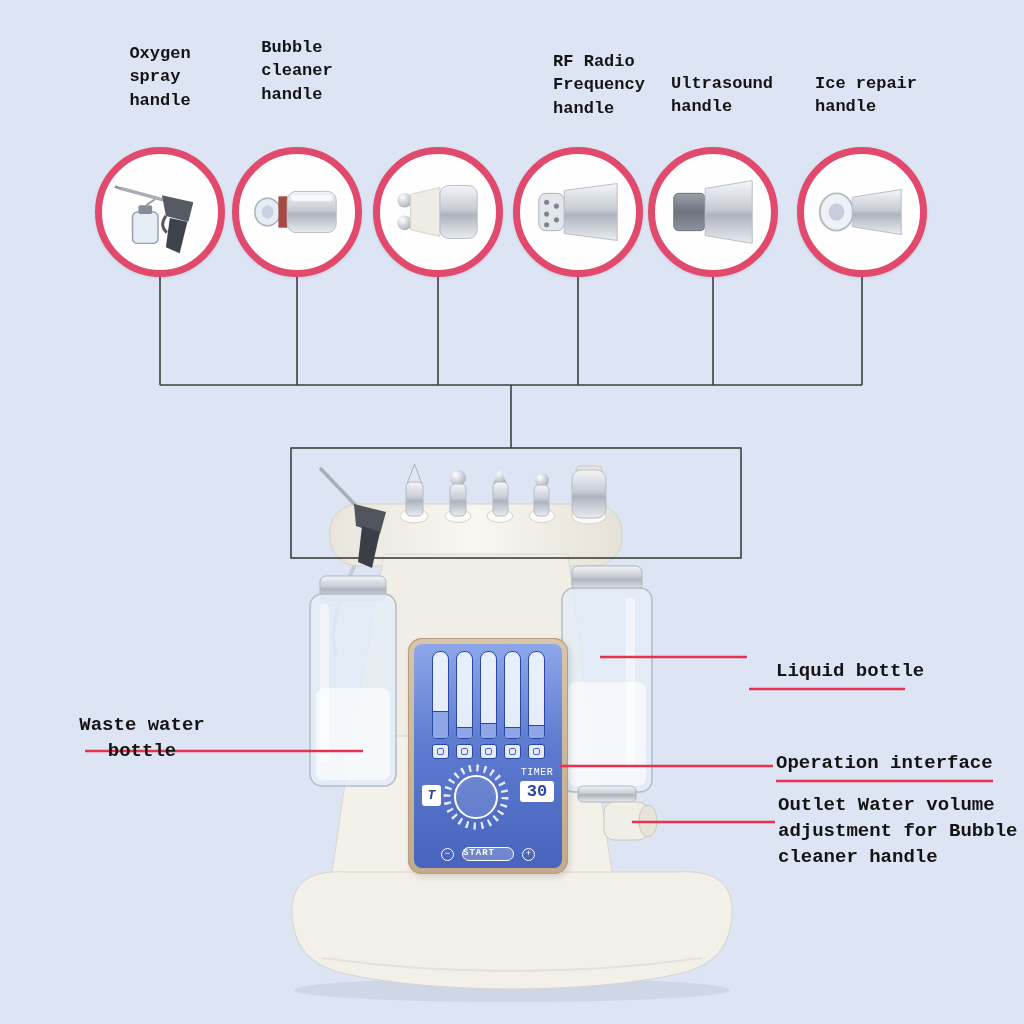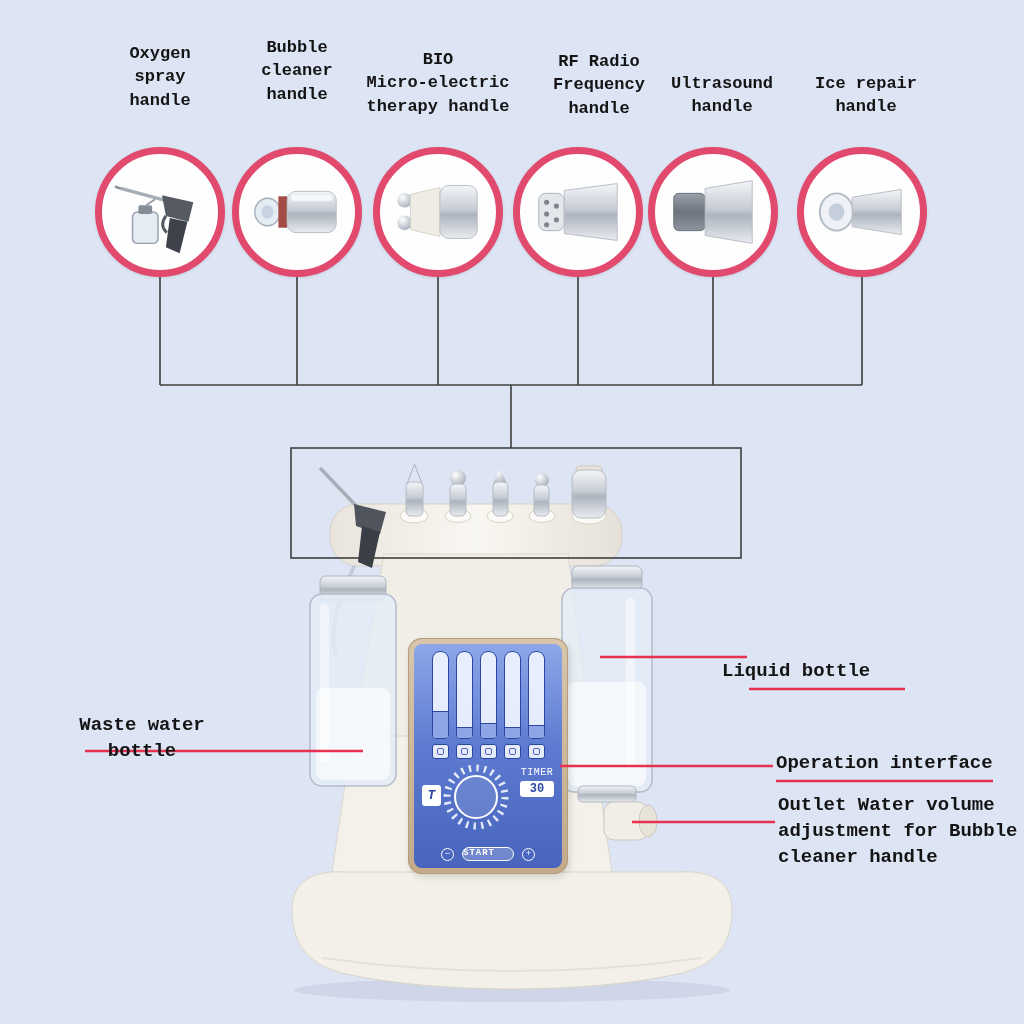--- a/index.html
+++ b/index.html
@@ -7,21 +7,21 @@
     width:1024px; height:1024px; overflow:hidden;
     background: var(--background, #dde5f4);
     font-family: "Liberation Mono", "DejaVu Sans Mono", monospace;
     position:relative;
   }
   .stage { position:absolute; inset:0; width:1024px; height:1024px; }
 
   
   .handle-label {
     position:absolute; transform:translateX(-50%);
-    text-align:center; font-size:17px; font-weight:700;
+    text-align:left; font-size:17px; font-weight:700;
     color: var(--label-text, #141414);
     white-space:pre-line; line-height:1.38; z-index:8;
   }
   
   .handle-circle {
     position:absolute; width:116px; height:116px; border-radius:50%;
     transform:translateX(-50%);
     border:7px solid var(--circle-ring, #e14a6d);
     background:#fefefe;
     display:flex; align-items:center; justify-content:center;
@@ -69,21 +69,21 @@
   .micon b { position:absolute; inset:3px 4px; border:1px solid #4a67c0; border-radius:2px; }
   .dial-zone { position:relative; flex:1; }
   .dial { position:absolute; left:18px; top:2px; }
   .t-chip {
     position:absolute; left:0; top:26px; width:19px; height:21px; background:#fff;
     border-radius:3px; color:#2a47a3; font-weight:700; font-style:italic; font-size:13px;
     display:flex; align-items:center; justify-content:center;
   }
   .timer { position:absolute; right:0; top:8px; width:34px; text-align:center; }
   .timer-label { font-size:10px; color:#fff; letter-spacing:.5px; }
-  .timer-value { margin-top:3px; background:#fff; color:#2a47a3; font-weight:700; font-size:12px; border-radius:3px; padding:1px 0; }
+  .timer-value { margin-top:3px; background:#fff; color:#2a47a3; font-weight:700; font-size:17px; border-radius:3px; padding:1px 0; }
   .screen-bottom { display:flex; align-items:center; justify-content:center; gap:8px; height:16px; }
   .round-btn {
     width:13px; height:13px; border:1.5px solid #fff; border-radius:50%;
     color:#fff; font-size:9px; line-height:10px; text-align:center; box-sizing:border-box;
   }
   .start-btn {
     min-width:52px; height:14px; border:1.5px solid #fff; border-radius:7px;
     background:rgba(255,255,255,.22); color:#fff; font-size:9px; letter-spacing:1px;
     text-align:left; line-height:11px; font-weight:700; box-sizing:border-box;
   }
@@ -118,23 +118,20 @@
       </linearGradient>
     </defs>
   </svg>
 
   <div class="handle-label" style="left:160px; top:42px">Oxygen
 spray
 handle</div>
   <div class="handle-label" style="left:297px; top:36px">Bubble
 cleaner
 handle</div>
-  <div class="handle-label" style="left:438px; top:48px">BIO
-Micro-electric
-therapy handle</div>
   <div class="handle-label" style="left:599px; top:50px">RF Radio
 Frequency
 handle</div>
   <div class="handle-label" style="left:722px; top:72px">Ultrasound
 handle</div>
   <div class="handle-label" style="left:866px; top:72px">Ice repair
 handle</div>
 
   <div class="handle-circle" style="left:160px; top:147px">
     <svg viewBox="0 0 104 104">
@@ -312,19 +309,19 @@
     <g stroke="var(--callout-line,#e8304f)" stroke-width="2.6" fill="none">
       <path d="M85 751 H363"></path>
       <path d="M600 657 H747 M749 689 H905"></path>
       <path d="M560 766 H773 M776 781 H993"></path>
       <path d="M632 822 H775"></path>
     </g>
   </svg>
 
   <div class="callout center" style="left:142px; top:692px">Waste water
 bottle</div>
-  <div class="callout" style="left:722px; top:658px">Liquid bottle</div>
+  <div class="callout" style="left:776px; top:658px">Liquid bottle</div>
   <div class="callout" style="left:778px; top:792px">Outlet Water volume
 adjustment for Bubble
 cleaner handle</div>
   <div class="callout" style="left:776px; top:750px">Operation interface</div>
 
 </div>
 
 </body></html>

